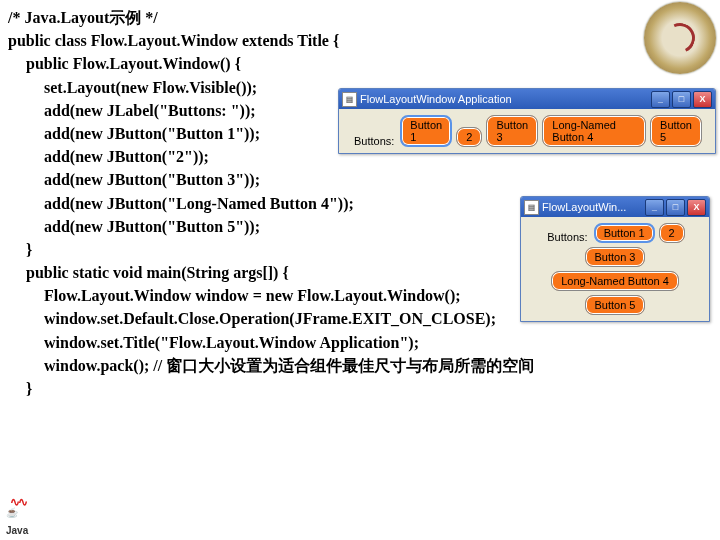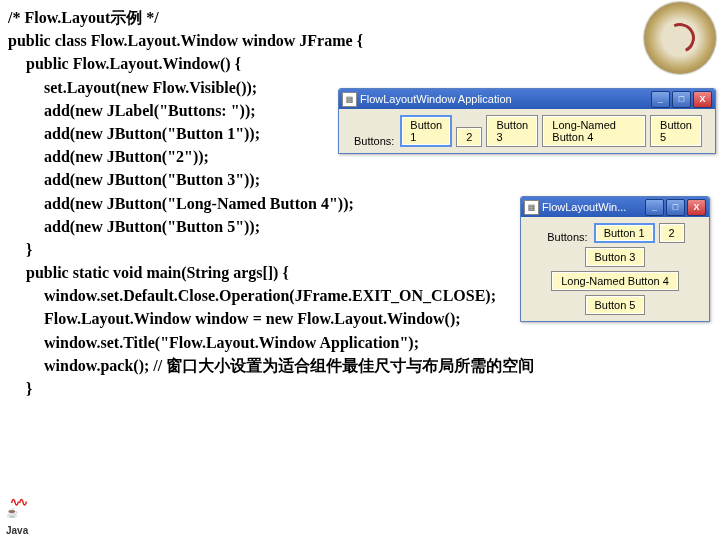--- a/index.html
+++ b/index.html
@@ -13,46 +13,46 @@
 .jv .steam{position:absolute;top:-8px;left:4px;color:#d22;font-size:12px;line-height:6px;letter-spacing:-2px}
 .win{position:absolute;background:#ece9d8;border:1px solid #5a7fbf;border-radius:3px 3px 0 0;box-shadow:1px 1px 3px rgba(0,0,0,.3);font-family:Tahoma,Arial;font-weight:normal;font-size:11px}
 .tb{background:linear-gradient(#4a7ad4,#2b5bb8);color:#fff;height:20px;display:flex;align-items:center;padding:0 3px;border-radius:2px 2px 0 0}
 .tb .ic{width:13px;height:13px;background:#fff;border:1px solid #888;margin-right:3px;display:flex;align-items:center;justify-content:center;font-size:8px;color:#555}
 .tb .ttl{flex:1;font-weight:normal;font-size:11px;white-space:nowrap;overflow:hidden}
 .tb .wc{display:flex;gap:2px}
 .tb .wb{width:17px;height:15px;background:linear-gradient(#7fa6e8,#3c68c0);border:1px solid #1a3a7a;border-radius:2px;color:#fff;display:flex;align-items:center;justify-content:center;font-size:9px;font-weight:bold}
 .tb .wb.cl{background:linear-gradient(#e88,#c33)}
 .body{padding:6px 13px;display:flex;flex-wrap:wrap;gap:4px;align-items:flex-end;justify-content:center}
 .lbl{font-size:11px;color:#000;padding:0 2px}
-.btn{background:#fef9c3;border:1px solid #888;border-radius:0;padding:3px 9px;font-size:11px;box-shadow:inset 0 0 0 1px #fff}
+.btn{background:#f97316;border:1px solid #888;border-radius:8px;padding:3px 9px;font-size:11px;box-shadow:inset 0 0 0 1px #fff}
 .btn.hl{border:2px solid #5a93e8;padding:2px 8px}
 .w1{top:88px;right:4px;width:376px}
 .w2{top:196px;right:10px;width:188px}
 .w1 .body{flex-wrap:nowrap;justify-content:flex-start}
 </style>
 </head>
 <body>
 
 <div class="logo"></div>
 
 <div class="code">
-<div>/* Flow.Layout示例 */</div>
-<div>public class Flow.Layout.Window window JFrame {</div>
+<div>/* Java.Layout示例 */</div>
+<div>public class Flow.Layout.Window extends Title {</div>
 <div class="i1">public Flow.Layout.Window() {</div>
 <div class="i2">set.Layout(new Flow.Visible());</div>
 <div class="i2">add(new JLabel("Buttons: "));</div>
 <div class="i2">add(new JButton("Button 1"));</div>
 <div class="i2">add(new JButton("2"));</div>
 <div class="i2">add(new JButton("Button 3"));</div>
 <div class="i2">add(new JButton("Long-Named Button 4"));</div>
 <div class="i2">add(new JButton("Button 5"));</div>
 <div class="i1">}</div>
 <div class="i1">public static void main(String args[]) {</div>
+<div class="i2">Flow.Layout.Window window = new Flow.Layout.Window();</div>
 <div class="i2">window.set.Default.Close.Operation(JFrame.EXIT_ON_CLOSE);</div>
-<div class="i2">Flow.Layout.Window window = new Flow.Layout.Window();</div>
 <div class="i2">window.set.Title("Flow.Layout.Window Application");</div>
 <div class="i2">window.pack(); // 窗口大小设置为适合组件最佳尺寸与布局所需的空间</div>
 <div class="i1">}</div>
 </div>
 
 <div class="win w1">
   <div class="tb">
     <div class="ic">▦</div>
     <div class="ttl">FlowLayoutWindow Application</div>
     <div class="wc">

